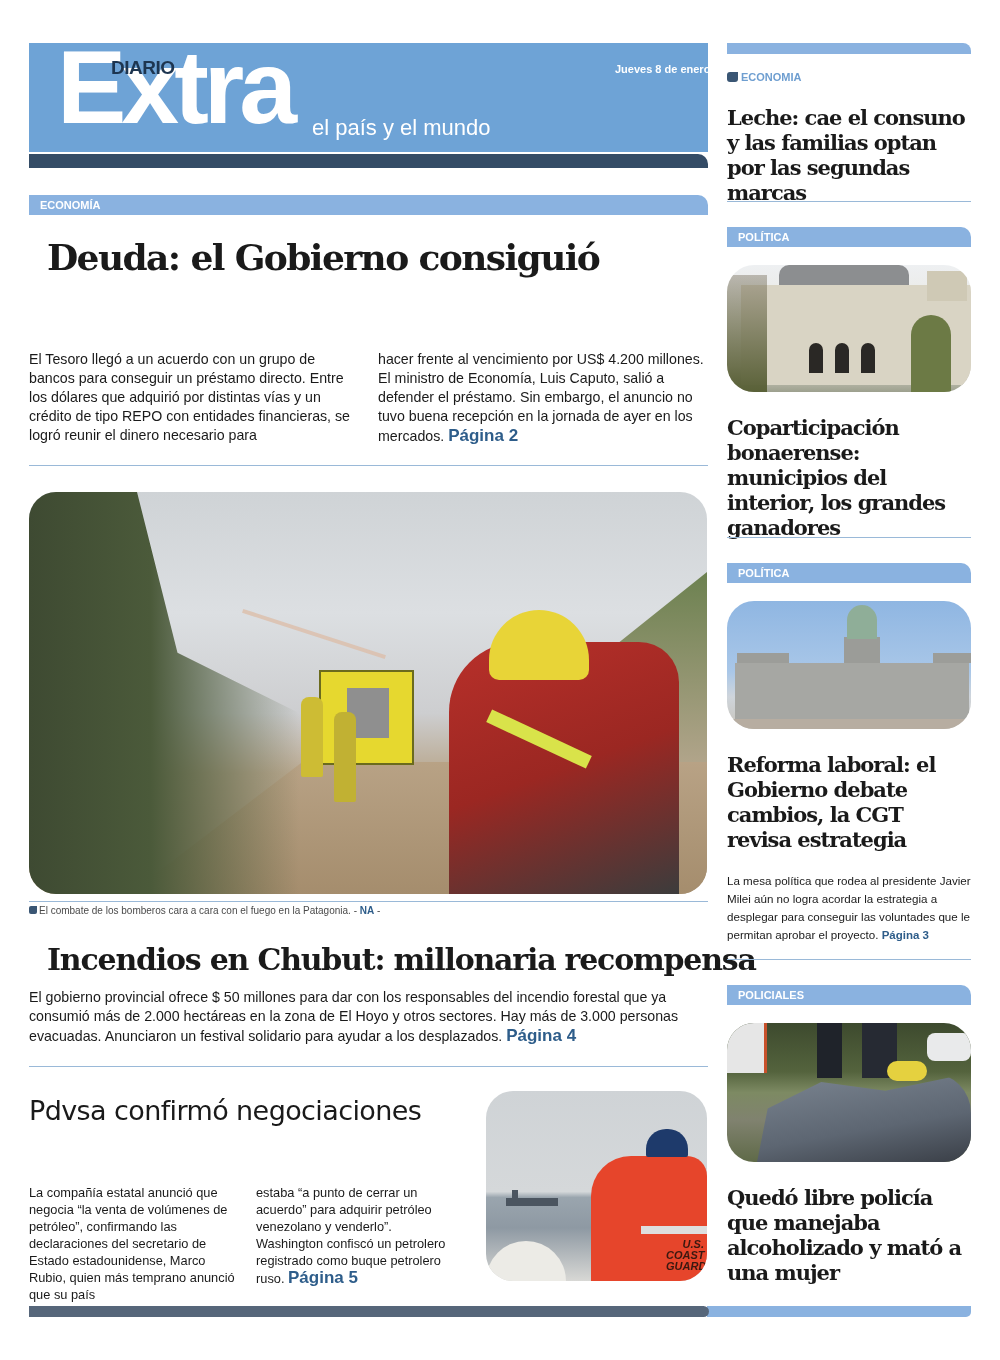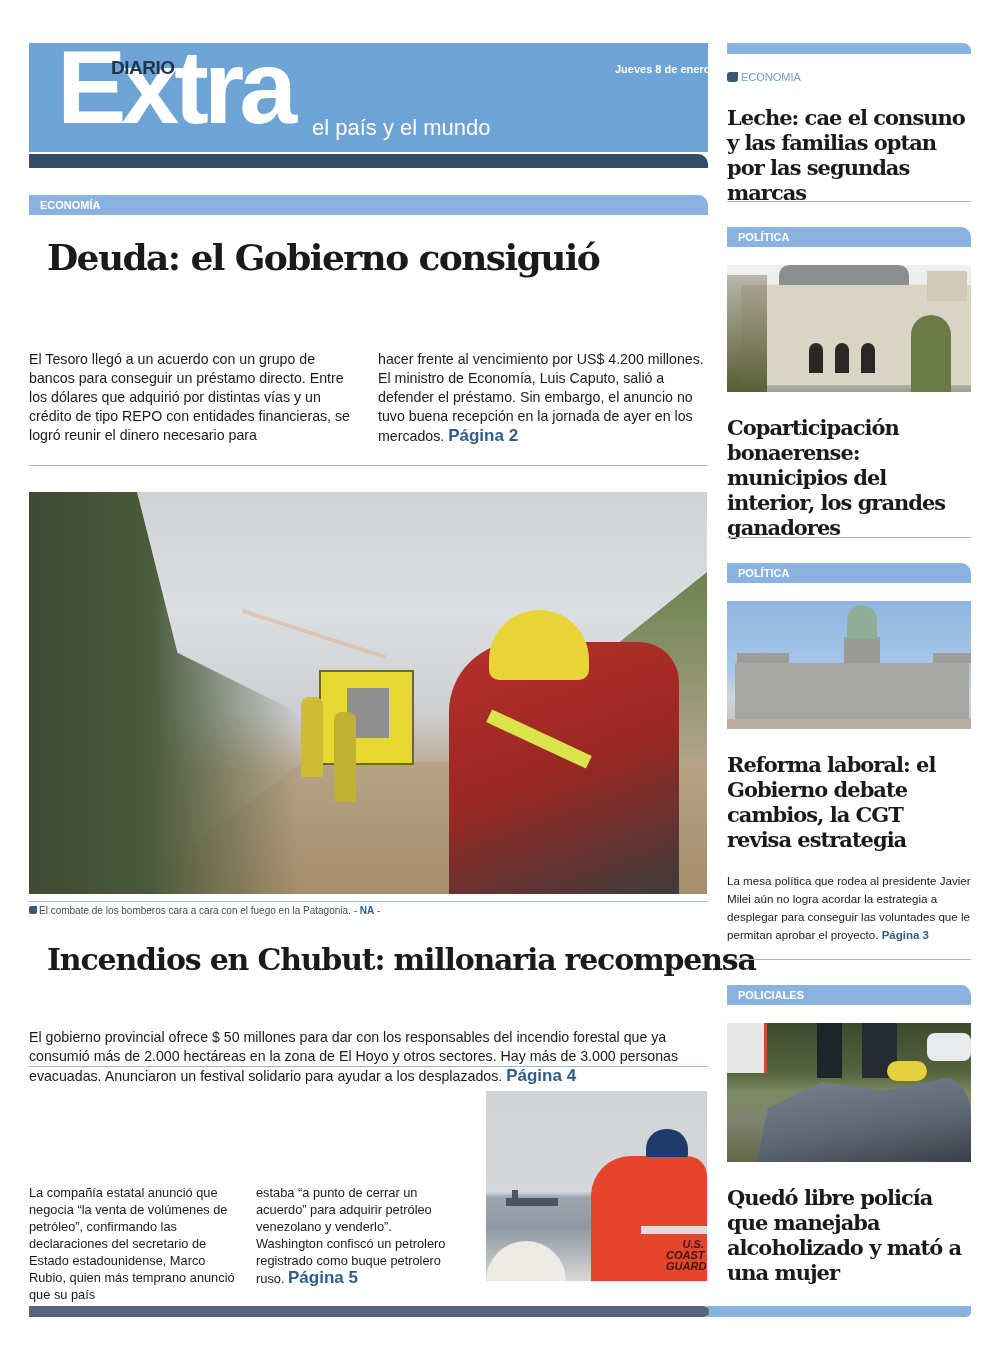--- a/index.html
+++ b/index.html
@@ -23,21 +23,21 @@
 
   
   .serif-head { font-family: "DejaVu Serif", serif; font-weight: 700; color: #1a1a1a; letter-spacing: -1px; margin-left: 18px; }
   .main-head { position: absolute; left: 29px; top: 236px; width: 680px; font-size: 36px; line-height: 43px; letter-spacing: -1.6px; }
   .body-text { font-family: "Liberation Sans", sans-serif; font-size: 14.2px; line-height: 19px; color: #1a1a1a; }
   .page-ref { color: #2e5d8a; font-weight: 600; font-size: 17px; }
 
   .col { position: absolute; }
 
   
-  .photo { position: absolute; overflow: hidden; }
+  .photo { position: absolute; overflow: hidden; border-radius: 27px; }
   .fire-photo { left: 29px; top: 492px; width: 678px; height: 402px;
     background:
       radial-gradient(ellipse 180px 60px at 630px 170px, rgba(255,255,255,0.0), transparent),
       linear-gradient(180deg, #cfd3d6 0%, #dcdfe2 30%, #cdced0 55%, #b9a88f 70%, #a99478 100%);
   }
   .fire-photo .trees-left { position: absolute; left: 0; top: 0; width: 270px; height: 402px;
     background: linear-gradient(90deg, #3e4a32 0%, #4b5a3a 45%, rgba(90,100,80,0.0) 100%); clip-path: polygon(0 0, 40% 0, 55% 40%, 100% 55%, 100% 100%, 0 100%); }
   .fire-photo .ground { position: absolute; left: 100px; top: 270px; width: 578px; height: 132px; background: linear-gradient(180deg, #b8a285, #a58d6d); clip-path: polygon(30% 0, 100% 0, 100% 100%, 0 100%); }
   .fire-photo .hill-right { position: absolute; right: 0; top: 80px; width: 200px; height: 200px; background: linear-gradient(180deg, #6c8150, #b4a68d); clip-path: polygon(100% 0, 100% 100%, 0 100%, 0 80%); }
   .fire-photo .truck { position: absolute; left: 290px; top: 178px; width: 95px; height: 95px; background: #e6d82f; border: 2px solid #6b6b1d; }
@@ -63,21 +63,21 @@
   .ship-photo .ship-tower { position: absolute; left: 26px; top: 99px; width: 6px; height: 9px; background: #4b5560; }
   .ship-photo .guard { position: absolute; left: 105px; top: 65px; width: 116px; height: 125px; background: #e6452b; border-radius: 40px 20px 0 0; }
   .ship-photo .cap { position: absolute; left: 160px; top: 38px; width: 42px; height: 28px; background: #1e3a6b; border-radius: 20px 20px 2px 2px; }
   .ship-photo .reflect { position: absolute; left: 155px; top: 135px; width: 66px; height: 8px; background: #dedede; }
   .ship-photo .gtext { position: absolute; left: 180px; top: 148px; color: #3b1810; font-family: "Liberation Sans", sans-serif; font-weight: 700; font-style: italic; font-size: 11px; line-height: 11px; text-align: right; }
   .ship-photo .deck { position: absolute; left: 0; top: 150px; width: 80px; height: 40px; background: #ecebe6; border-radius: 40px 40px 0 0; }
 
   
   .rc { position: absolute; left: 727px; width: 244px; }
   .rc-topbar { position: absolute; left: 727px; top: 43px; width: 244px; height: 11px; background: #8ab2e0; border-top-right-radius: 8px; }
-  .rc-label { position: absolute; left: 727px; top: 71px; font-family: "Liberation Sans", sans-serif; font-size: 11px; font-weight: 400; color: #6e9ed0; }
+  .rc-label { position: absolute; left: 727px; top: 71px; font-family: "Liberation Sans", sans-serif; font-size: 11px; font-weight: 700; color: #6e9ed0; }
   .rc-label .tab { display: inline-block; width: 11px; height: 10px; background: #3a5674; border-radius: 3px 0 3px 3px; vertical-align: -1px; margin-right: 3px; }
   .rc-head { font-family: "DejaVu Serif", serif; font-weight: 700; font-size: 21px; line-height: 25px; letter-spacing: -1px; color: #1a1a1a; }
 
   .palace-photo { left: 727px; top: 265px; width: 244px; height: 127px; background: linear-gradient(180deg, #eef0f2 0%, #e9e8e2 40%, #dedbcf 80%, #9da08e 100%); }
   .palace-photo .roof { position: absolute; left: 52px; top: 0; width: 130px; height: 20px; background: #8c8e90; border-radius: 10px 10px 0 0; }
   .palace-photo .body { position: absolute; left: 14px; top: 20px; width: 230px; height: 100px; background: #d9d4c4; }
   .palace-photo .tower { position: absolute; left: 200px; top: 6px; width: 40px; height: 30px; background: #cfc9b5; }
   .palace-photo .door { position: absolute; top: 78px; width: 14px; height: 30px; background: #2a2825; border-radius: 7px 7px 0 0; }
   .palace-photo .tree { position: absolute; left: 0; top: 10px; width: 40px; height: 117px; background: linear-gradient(180deg, rgba(110,100,80,0.4), #5a6138); }
   .palace-photo .tree2 { position: absolute; right: 20px; top: 50px; width: 40px; height: 77px; background: #6c7a45; border-radius: 20px 20px 0 0; }
@@ -138,28 +138,28 @@
   <div class="helmet"></div>
 </div>
 <div class="divider" style="left:29px; top:901px; width:679px;"></div>
 <div class="caption">
   <span class="bullet"></span><span>El combate de los bomberos cara a cara con el fuego en la Patagonia. -</span>
   <span class="credit">NA</span>
   <span>-</span>
 </div>
 
 <h2 class="serif-head chubut-head">Incendios en Chubut: millonaria recompensa</h2>
-<div class="col body-text" style="left:29px; top:988px; width:680px;margin-top:40px;">
+<div class="col body-text" style="left:29px; top:988px; width:680px;">
   <span>El gobierno provincial ofrece $ 50 millones para dar con los responsables del incendio forestal que ya consumió más de 2.000 hectáreas en la zona de El Hoyo y otros sectores. Hay más de 3.000 personas evacuadas. Anunciaron un festival solidario para ayudar a los desplazados.</span>
   <span class="page-ref">Página 4</span>
 </div>
 <div class="divider" style="left:29px; top:1066px; width:679px;"></div>
 
 <h2 class="pdvsa-head">
-  <br>
+  <span>Pdvsa confirmó negociaciones</span><br>
 </h2>
 <div class="col small-body" style="left:29px; top:1184px; width:210px;">La compañía estatal anunció que negocia “la venta de volúmenes de petróleo”, confirmando las declaraciones del secretario de Estado estadounidense, Marco Rubio, quien más temprano anunció que su país</div>
 <div class="col small-body" style="left:256px; top:1184px; width:215px;">
   <span>estaba “a punto de cerrar un acuerdo” para adquirir petróleo venezolano y venderlo”.</span><br>
   <span>Washington confiscó un petrolero registrado como buque petrolero ruso.</span>
   <span class="page-ref">Página 5</span>
 </div>
 <div class="photo ship-photo">
   <div class="ship-tower"></div>
   <div class="ship"></div>

